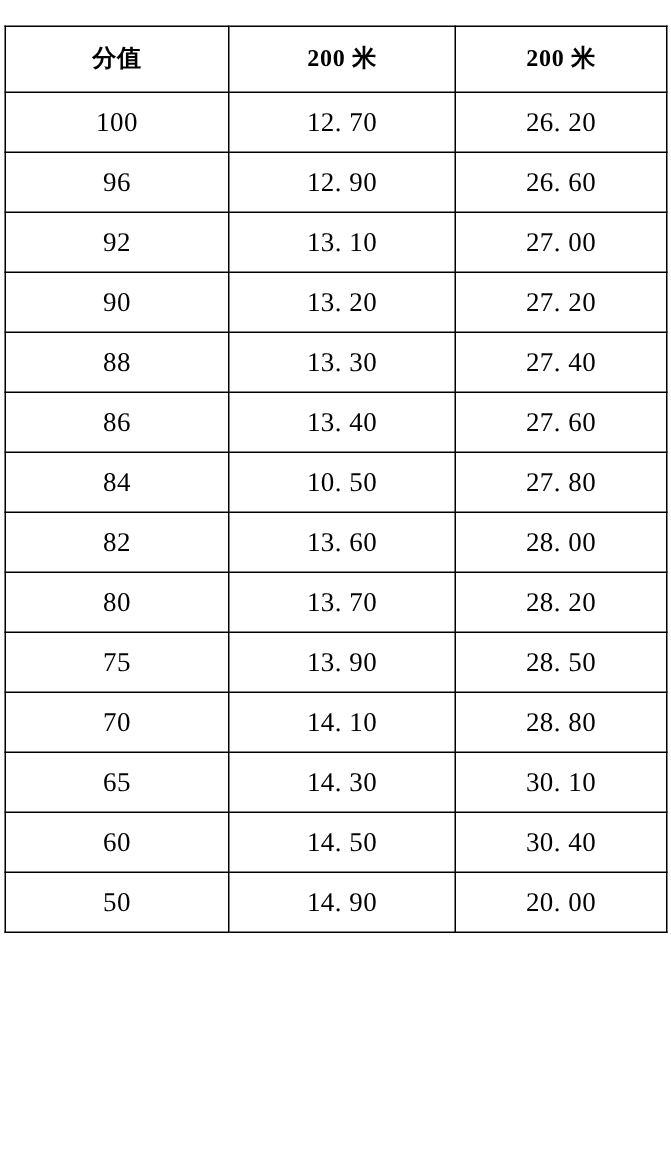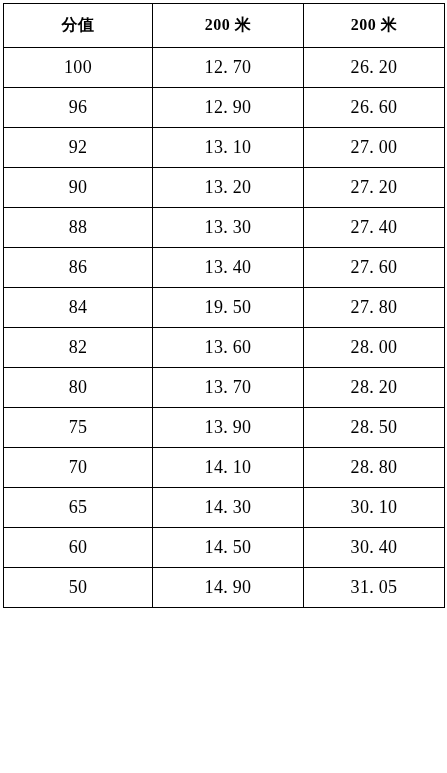--- a/index.html
+++ b/index.html
@@ -10,21 +10,21 @@
   body {
     width: 447px;
     height: 773px;
     overflow: hidden;
     font-family: "Liberation Serif", "DejaVu Serif", serif;
     color: #000000;
   }
   #score-table-wrap {
     position: absolute;
     left: 3px;
-    top: 3px;
+    top: 17px;
     width: 441px;
   }
   table.score-table {
     border-collapse: collapse;
     table-layout: fixed;
     width: 441px;
     background: #ffffff;
   }
   table.score-table col.c-score  { width: 149px; }
   table.score-table col.c-d100   { width: 151px; }
@@ -94,21 +94,21 @@
           <td>13. 30</td>
           <td>27. 40</td>
         </tr>
         <tr>
           <td>86</td>
           <td>13. 40</td>
           <td>27. 60</td>
         </tr>
         <tr>
           <td>84</td>
-          <td>19. 50</td>
+          <td>10. 50</td>
           <td>27. 80</td>
         </tr>
         <tr>
           <td>82</td>
           <td>13. 60</td>
           <td>28. 00</td>
         </tr>
         <tr>
           <td>80</td>
           <td>13. 70</td>
@@ -130,17 +130,17 @@
           <td>30. 10</td>
         </tr>
         <tr>
           <td>60</td>
           <td>14. 50</td>
           <td>30. 40</td>
         </tr>
         <tr>
           <td>50</td>
           <td>14. 90</td>
-          <td>31. 05</td>
+          <td>20. 00</td>
         </tr>
       </tbody>
   </table>
 </div>
 
 </body></html>

